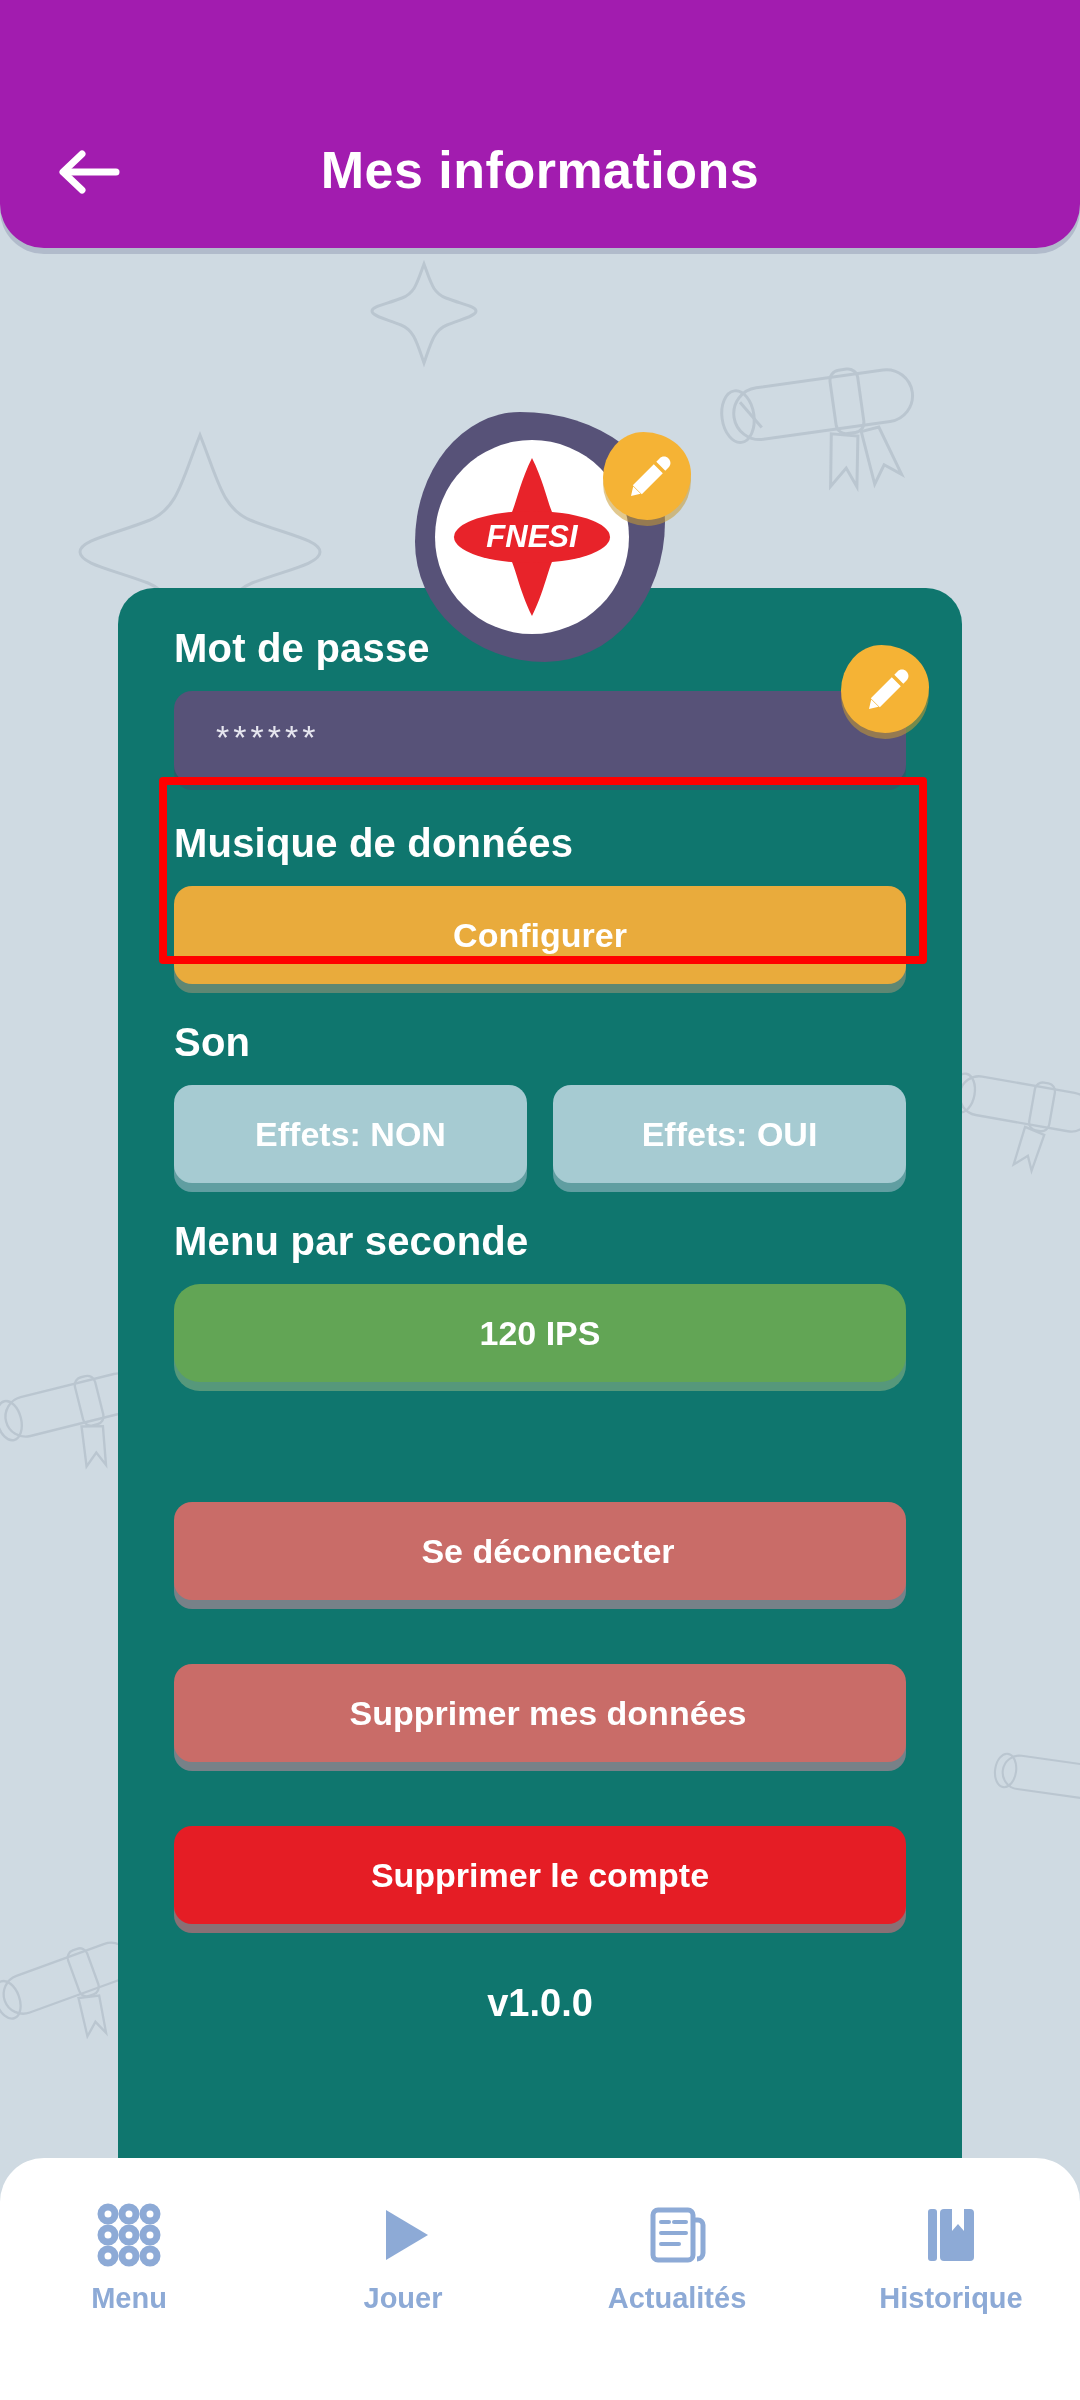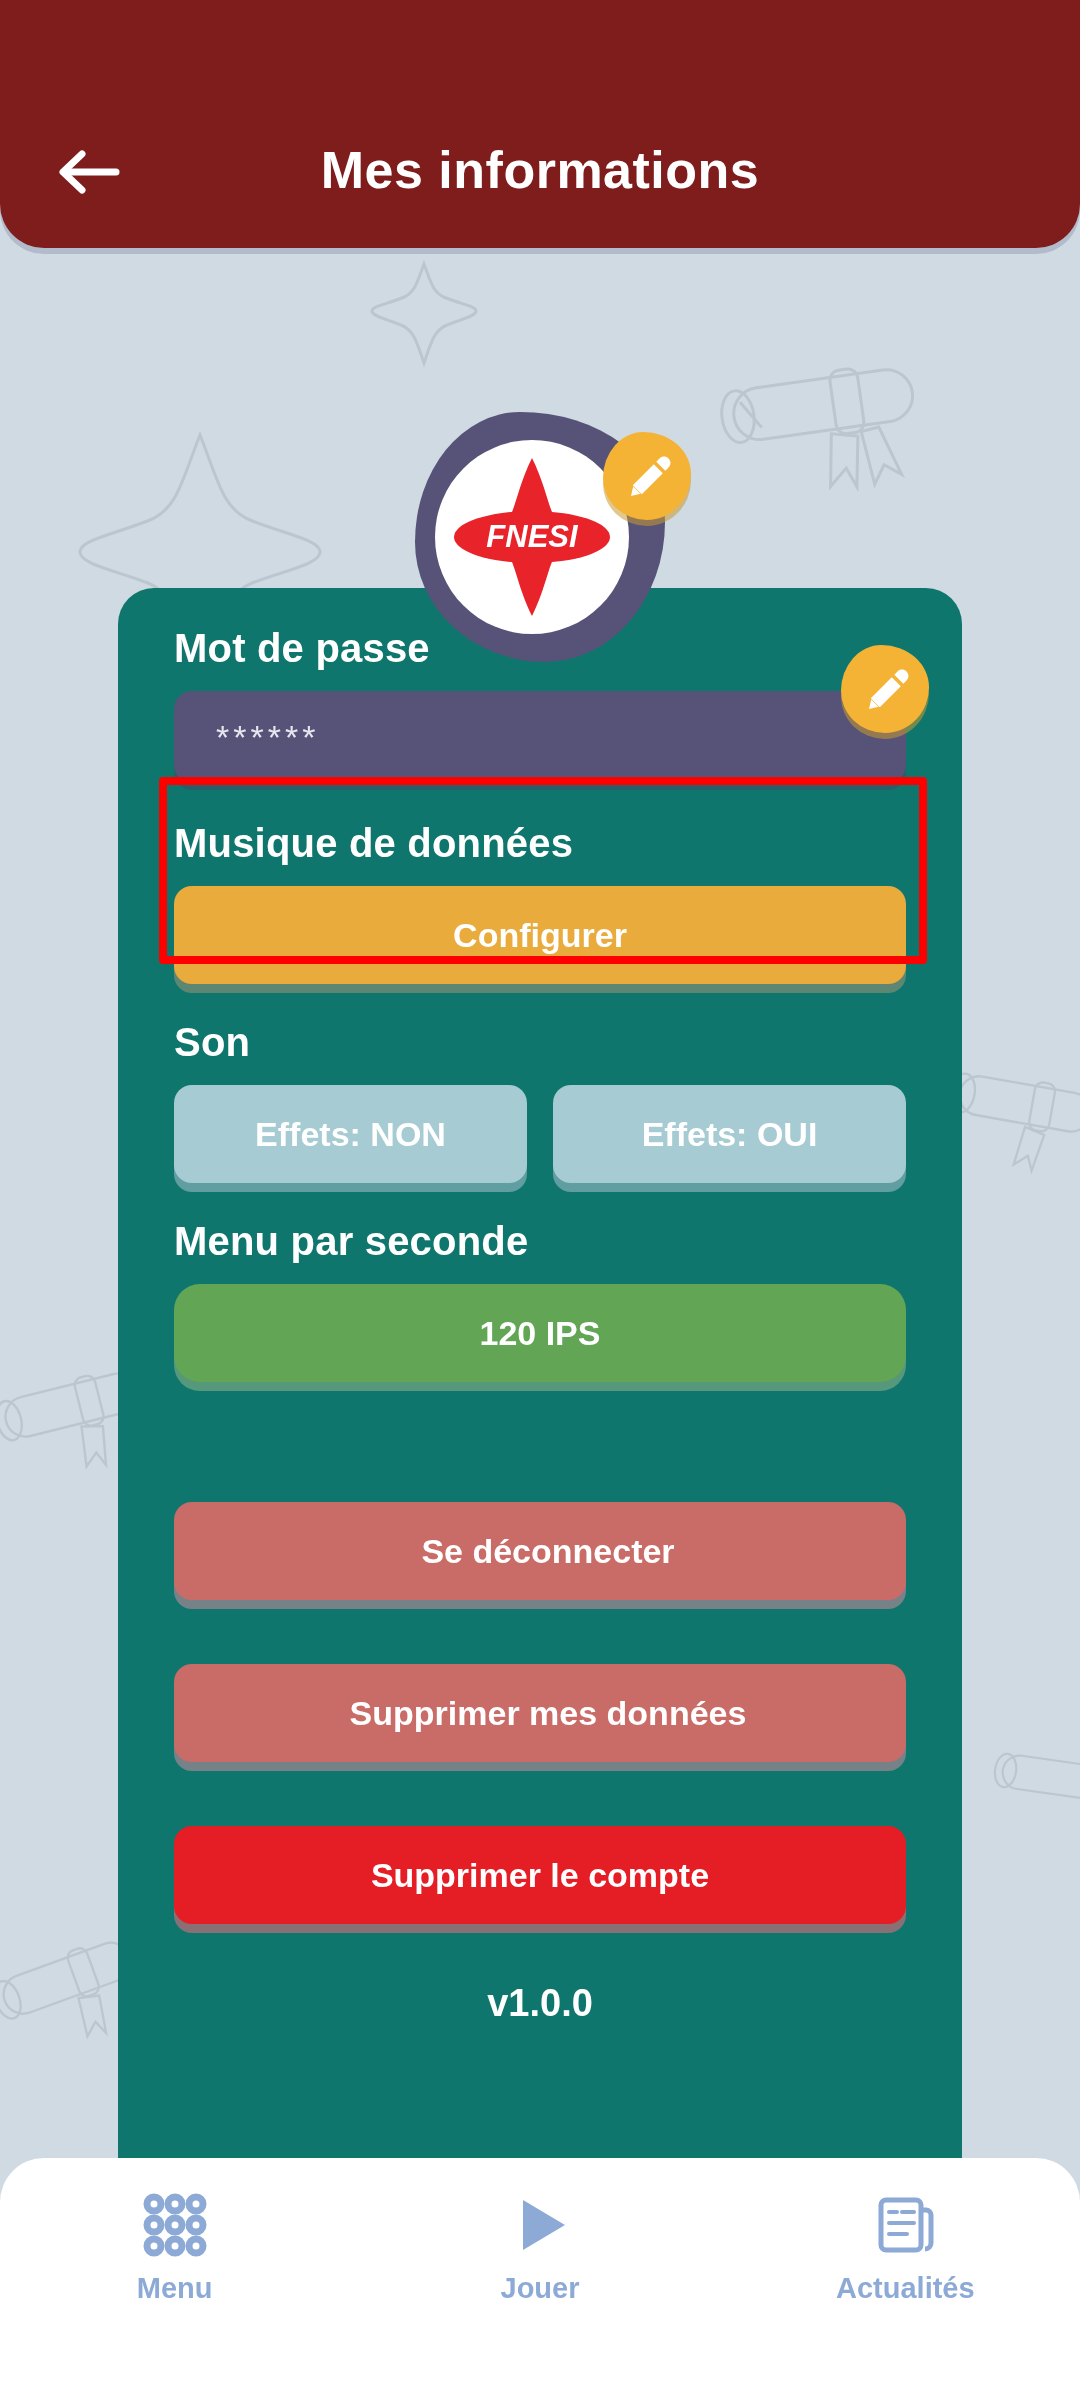--- a/index.html
+++ b/index.html
@@ -23,21 +23,21 @@
     z-index: 0;
     opacity: 0.55;
   }
 
   
   .header {
     position: absolute;
     top: 0; left: 0;
     width: 1080px;
     height: 248px;
-    background: #7f1d1d;
+    background: #a21caf;
     border-bottom-left-radius: 44px;
     border-bottom-right-radius: 44px;
     z-index: 30;
     box-shadow: 0 6px 0 rgba(120,130,160,0.35);
   }
   .header-inner {
     position: relative;
     width: 100%;
     height: 100%;
   }
@@ -194,21 +194,21 @@
     left: 0;
     bottom: 0;
     width: 1080px;
     height: 242px;
     background: #ffffff;
     border-top-left-radius: 44px;
     border-top-right-radius: 44px;
     z-index: 40;
     display: flex;
     align-items: flex-start;
-    padding-top: 30px;
+    padding-top: 40px;
     gap: 16px;
   }
   .nav-item {
     flex: 1;
     display: flex;
     flex-direction: column;
     align-items: center;
     gap: 10px;
     cursor: pointer;
   }
@@ -407,14 +407,26 @@
           <path d="M17 20 h8"></path>
             <path d="M30 20 h12"></path>
           <path d="M17 31 h25"></path>
           <path d="M17 42 h18"></path>
         </g>
       </svg>
     </div>
     <div class="nav-label">Actualités</div>
   </div>
 
+  <div class="nav-item">
+    <div class="nav-icon">
+      <svg width="66" height="66" viewBox="0 0 66 66">
+        <g fill="#8daad6">
+          <rect x="10" y="7" width="9" height="52" rx="3"></rect>
+          <rect x="22" y="7" width="34" height="52" rx="4"></rect>
+        </g>
+        <path d="M34 7 h12 v22 l-6 -7 l-6 7 Z" fill="#ffffff"></path>
+      </svg>
+    </div>
+    <div class="nav-label">Historique</div>
+  </div>
 
 </div>
 
 </body></html>

